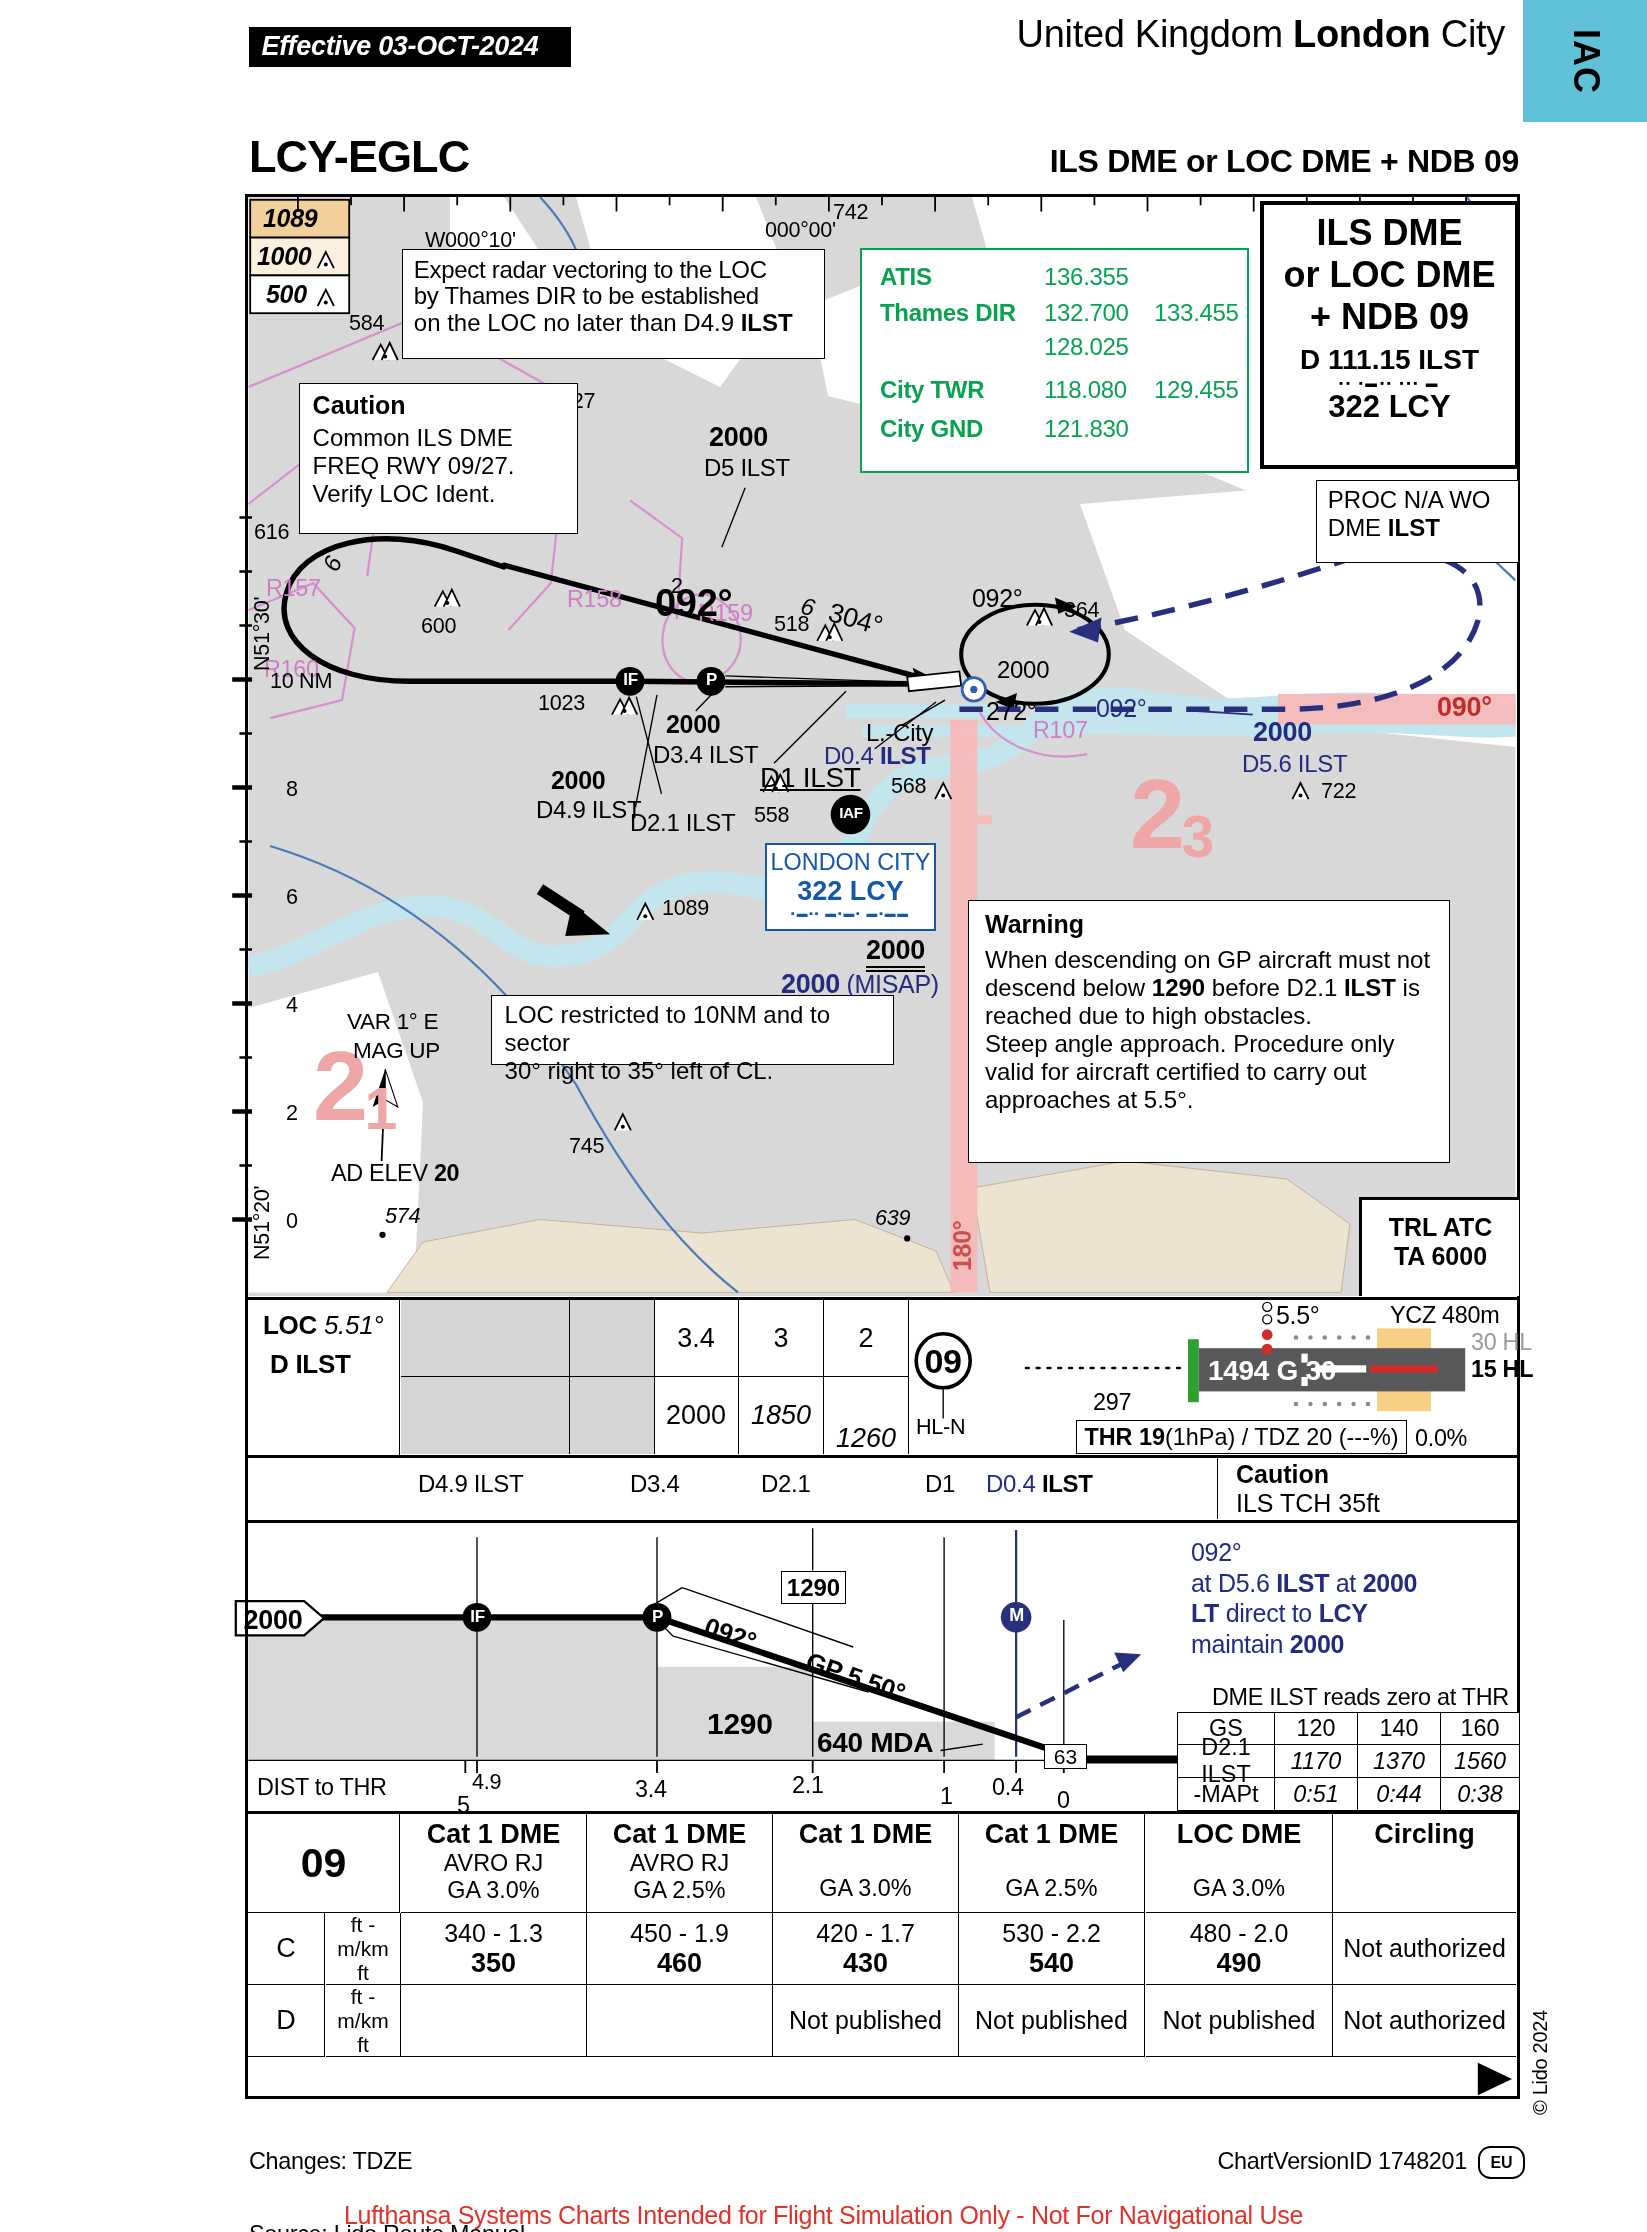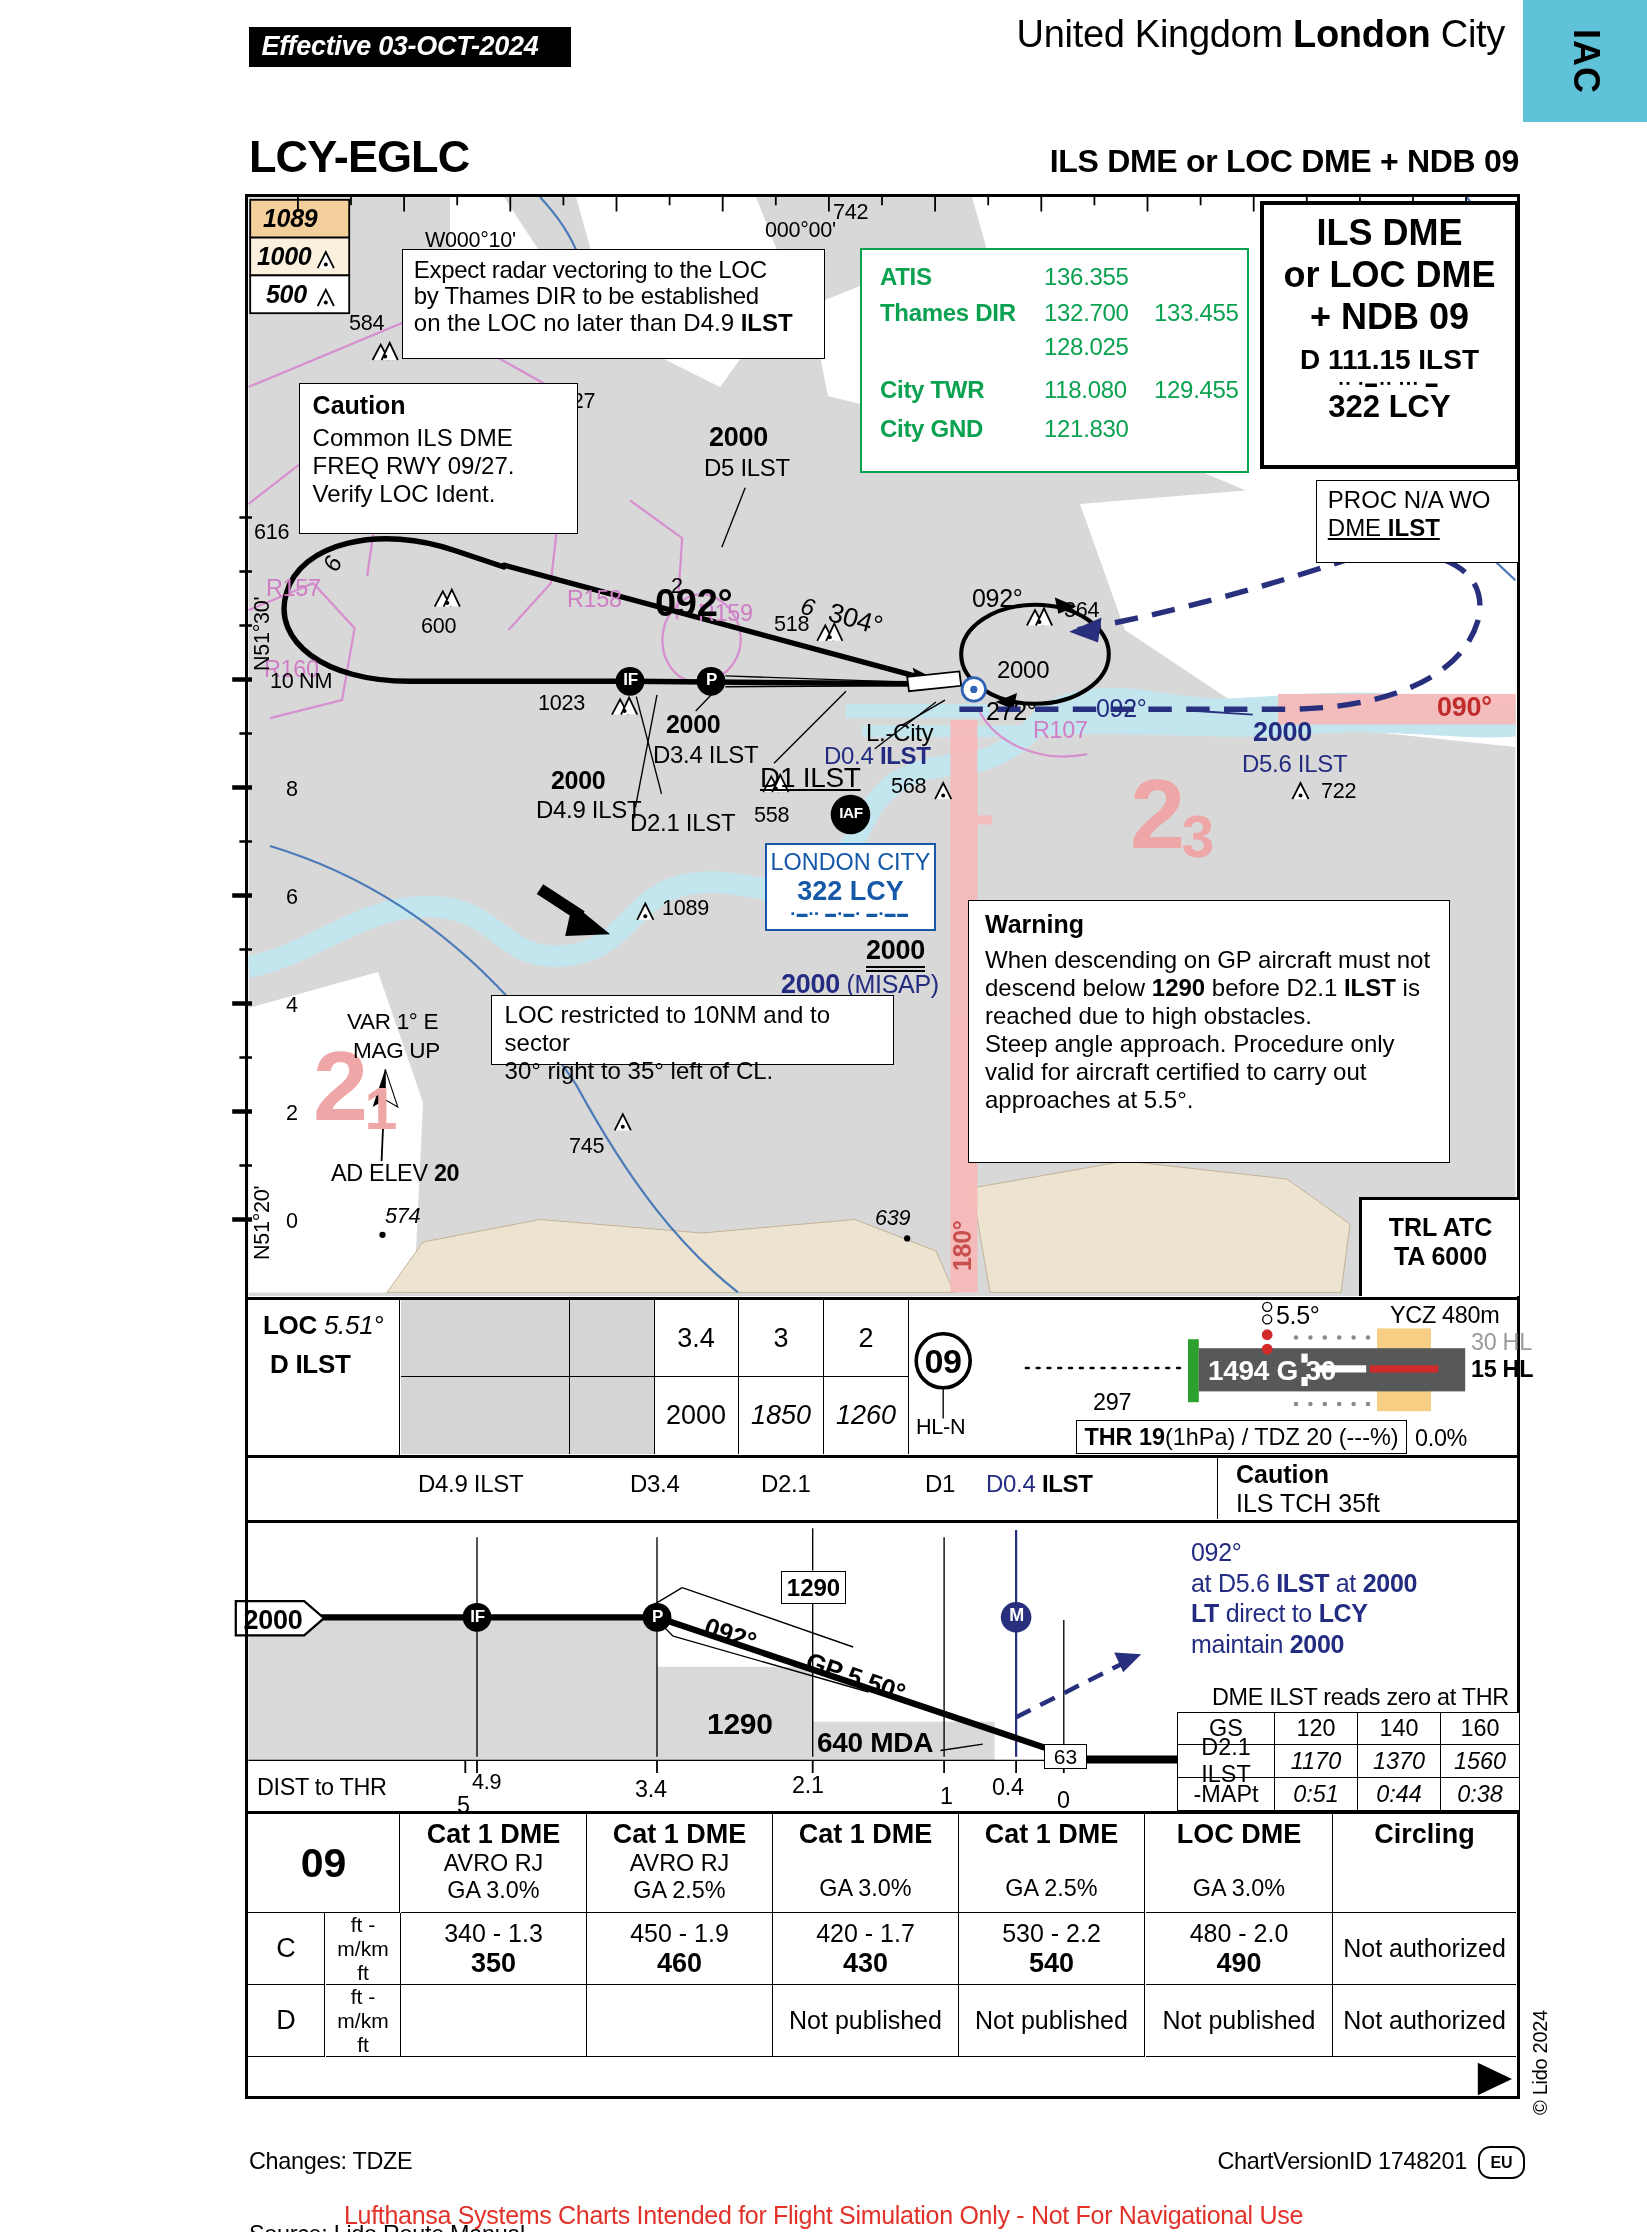--- a/index.html
+++ b/index.html
@@ -280,21 +280,21 @@
   <div class="b" style="font-size:36px;margin-top:7.2px;">ILS DME</div>
   <div class="b" style="font-size:36px;">or LOC DME</div>
   <div class="b" style="font-size:36px;">+ NDB 09</div>
   <div class="b" style="font-size:28px;margin-top:5.4px;">D 111.15 ILST</div>
   <div class="b" style="font-size:11.7px;letter-spacing:2.7px;">▪▪  ▪▬▪▪  ▪▪▪  ▬</div>
   <div class="b" style="font-size:31px;">322 LCY</div>
 </div>
 
 <div class="box" style="left:1316px;top:480px;width:203px;height:83px;padding:5.4px 10.8px;">
   <div style="font-size:24px;">PROC N/A WO</div>
-  <div style="font-size:24px;text-decoration:underline;"><span>DME </span><span class="b">ILST</span></div>
+  <div style="font-size:24px;"><span>DME </span><span class="b">ILST</span></div>
 </div>
 
 <div class="box" style="left:299px;top:383px;width:279px;height:151px;padding:7.2px 12.6px;">
   <div class="b" style="font-size:25px;">Caution</div>
   <div style="font-size:24px;margin-top:3.6px;">Common ILS DME</div>
   <div style="font-size:24px;">FREQ RWY 09/27.</div>
   <div style="font-size:24px;">Verify LOC Ident.</div>
 </div>
 
 <span class="L b" style="left:709px;top:423px;font-size:27px;">2000</span>
@@ -391,21 +391,21 @@
     </div>
 <div class="cell ctr" style="left:824px;top:1300px;width:85px;height:77px;font-size:27px;">
       <span>2</span>
     </div>
 <div class="cell ctr" style="left:654px;top:1377px;width:85px;height:77px;border-bottom:none;font-size:27px;">
       <span>2000</span>
     </div>
 <div class="cell ctr i" style="left:739px;top:1377px;width:85px;height:77px;border-bottom:none;font-size:27px;">
       <span>1850</span>
     </div>
-<div class="cell ctr i" style="left:824px;top:1377px;width:85px;height:77px;border-bottom:none;font-size:27px;">
+<div class="cell ctr i" style="left:824px;top:1377px;width:85px;height:77px;border-bottom:none;font-size:27px;align-items:flex-end;">
       <span>1260</span>
     </div>
 
 <div class="L b ctr" style="left:916px;top:1341px;width:54px;height:40px;font-size:34px;">
       <span>09</span>
     </div>
 <span class="L" style="left:916px;top:1415px;font-size:21.6px;">HL-N</span>
 <span class="L" style="left:1093px;top:1390px;font-size:23.4px;">297</span>
 <div class="box ctr" style="left:1076px;top:1420px;width:331px;height:34px;font-size:23.4px;">
       <span class="b">THR 19</span>

